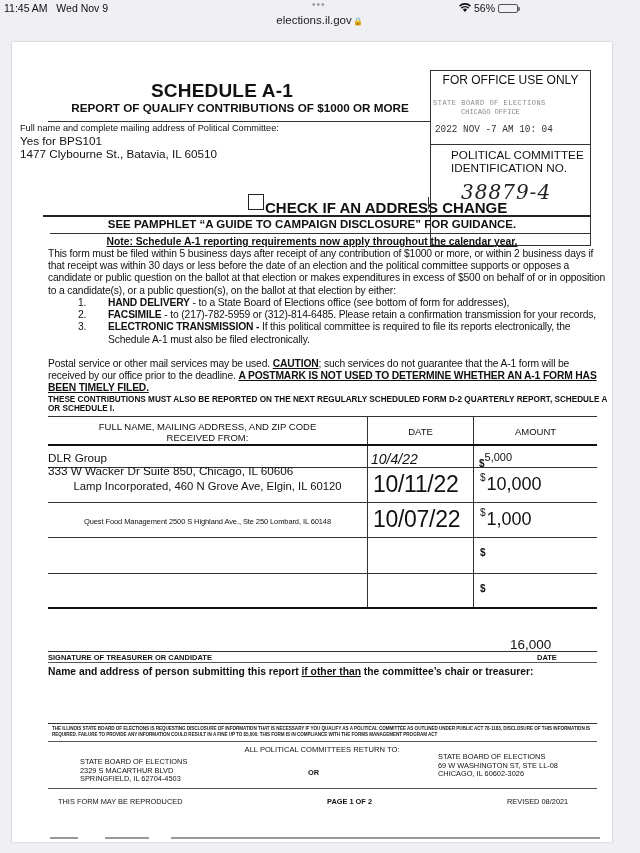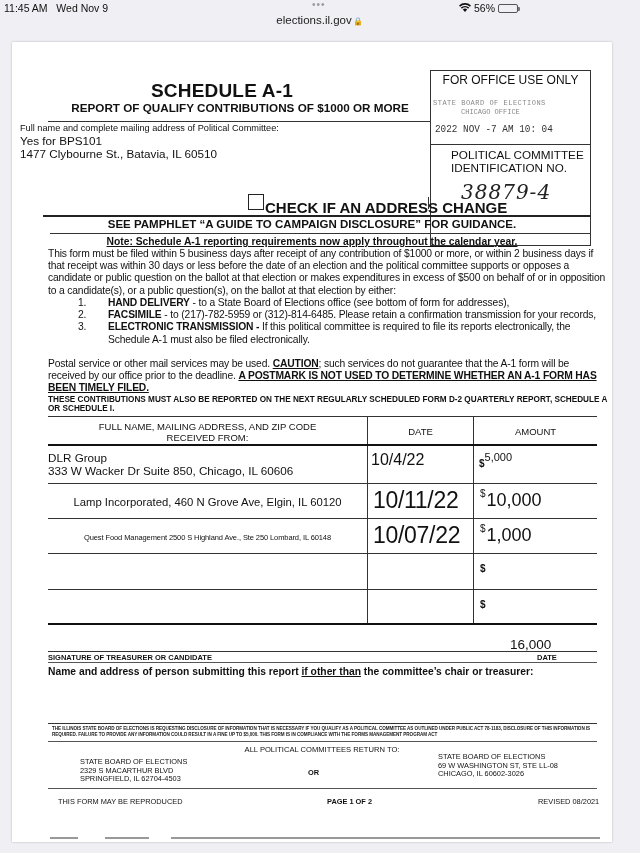--- a/index.html
+++ b/index.html
@@ -55,34 +55,34 @@
   .li .txt { flex: 1; }
   .li b { font-weight: bold; }
   .postal { left: 36px; top: 316px; width: 560px; font-size: 10.3px; line-height: 12.2px; letter-spacing: -0.15px; }
   .postal .u { font-weight: bold; text-decoration: underline; }
   .these { left: 36px; top: 353px; width: 560px; font-size: 8.2px; font-weight: bold; line-height: 9.4px; }
 
   
   .tbl { position: absolute; left: 36px; top: 374px; width: 549px; }
   .tbl-row { position: relative; display: flex; border-bottom: 1px solid #333; }
   .tbl-row.head { height: 30px; border-top: 1px solid #333; border-bottom: 2.5px solid #111; }
-  .tbl-row.r1 { height: 38px; }
+  .tbl-row.r1 { height: 22px; }
   .tbl-row.r2 { height: 35px; }
   .tbl-row.r3 { height: 35px; }
   .tbl-row.r4 { height: 36px; }
   .tbl-row.r5 { height: 35px; border-bottom: 2.5px solid #111; }
   .c-from { width: 320px; border-right: 1px solid #333; position: relative; }
   .c-date { width: 106px; border-right: 1px solid #333; position: relative; }
   .c-amt { flex: 1; position: relative; }
   .th { text-align: center; font-size: 9.5px; line-height: 11px; padding-top: 4px; }
   .th-single { padding-top: 9px; }
   .from-lines { padding: 5px 0 0 0; font-size: 11.7px; line-height: 13px; }
   .from-center { text-align: center; padding-top: 12px; font-size: 11.3px; }
   .from-small { text-align: center; padding-top: 14px; font-size: 7.5px; letter-spacing: -0.1px; }
-  .date-small { padding: 5px 12px 0 3px; font-size: 16px; }
+  .date-small { padding: 5px 12px 0 3px; font-size: 14px; font-style: italic; }
   .date-big { padding: 3px 0 0 5px; font-size: 23px; letter-spacing: -0.3px; }
   .amt-dollar-lg { padding: 5px 0 0 5px; font-size: 10px; }
   .amt-dollar-lg .sup { font-size: 11px; vertical-align: 6px; }
   .amt-big { padding: 4px 0 0 6px; font-size: 18px; }
   .amt-big .cur { font-size: 10px; vertical-align: 9px; margin-right: 1px; }
   .amt-empty { padding: 9px 0 0 6px; font-size: 10px; font-weight: bold; }
 
   .total { left: 498px; top: 595px; font-size: 13.5px; }
   .sig-rule { left: 36px; top: 609px; width: 549px; height: 1px; background: #333; }
   .sig-label { left: 36px; top: 611px; font-size: 7.5px; font-weight: bold; }
@@ -94,21 +94,21 @@
   .legal-rule { left: 36px; top: 681px; width: 549px; height: 1px; background: #333; }
   .legal { left: 40px; top: 684px; width: 545px; font-size: 4.6px; line-height: 5.6px; font-weight: bold; letter-spacing: -0.05px; color: #222; }
   .legal-rule2 { left: 36px; top: 699px; width: 549px; height: 1px; background: #555; }
   .return-to { left: 0; top: 703px; width: 600px; text-align: center; font-size: 7.6px; padding-left: 20px; }
   .addr-left { left: 68px; top: 716px; font-size: 7.4px; line-height: 8.6px; }
   .addr-or { left: 296px; top: 726px; font-size: 7.4px; font-weight: bold; }
   .addr-right { left: 426px; top: 711px; font-size: 7.4px; line-height: 8.6px; }
   .addr-rule { left: 36px; top: 746px; width: 549px; height: 1px; background: #555; }
   .foot-left { left: 46px; top: 755px; font-size: 7.4px; }
   .foot-center { left: 315px; top: 755px; font-size: 7.4px; font-weight: bold; }
-  .foot-right { left: 526px; top: 755px; font-size: 7.4px; }
+  .foot-right { left: 495px; top: 755px; font-size: 7.4px; }
 
   .next-page-peek { left: 38px; top: 795px; width: 550px; height: 2px; background: linear-gradient(90deg, #999 0 5%, transparent 5% 10%, #999 10% 18%, transparent 18% 22%, #999 22% 100%); }
 </style>
 </head>
 <body>
 
 <div class="statusbar">
   <span class="time"><span>11:45 AM</span>&nbsp;&nbsp;&nbsp;<span>Wed Nov 9</span></span>
   <span class="dots">•••</span>
   <span class="right">

